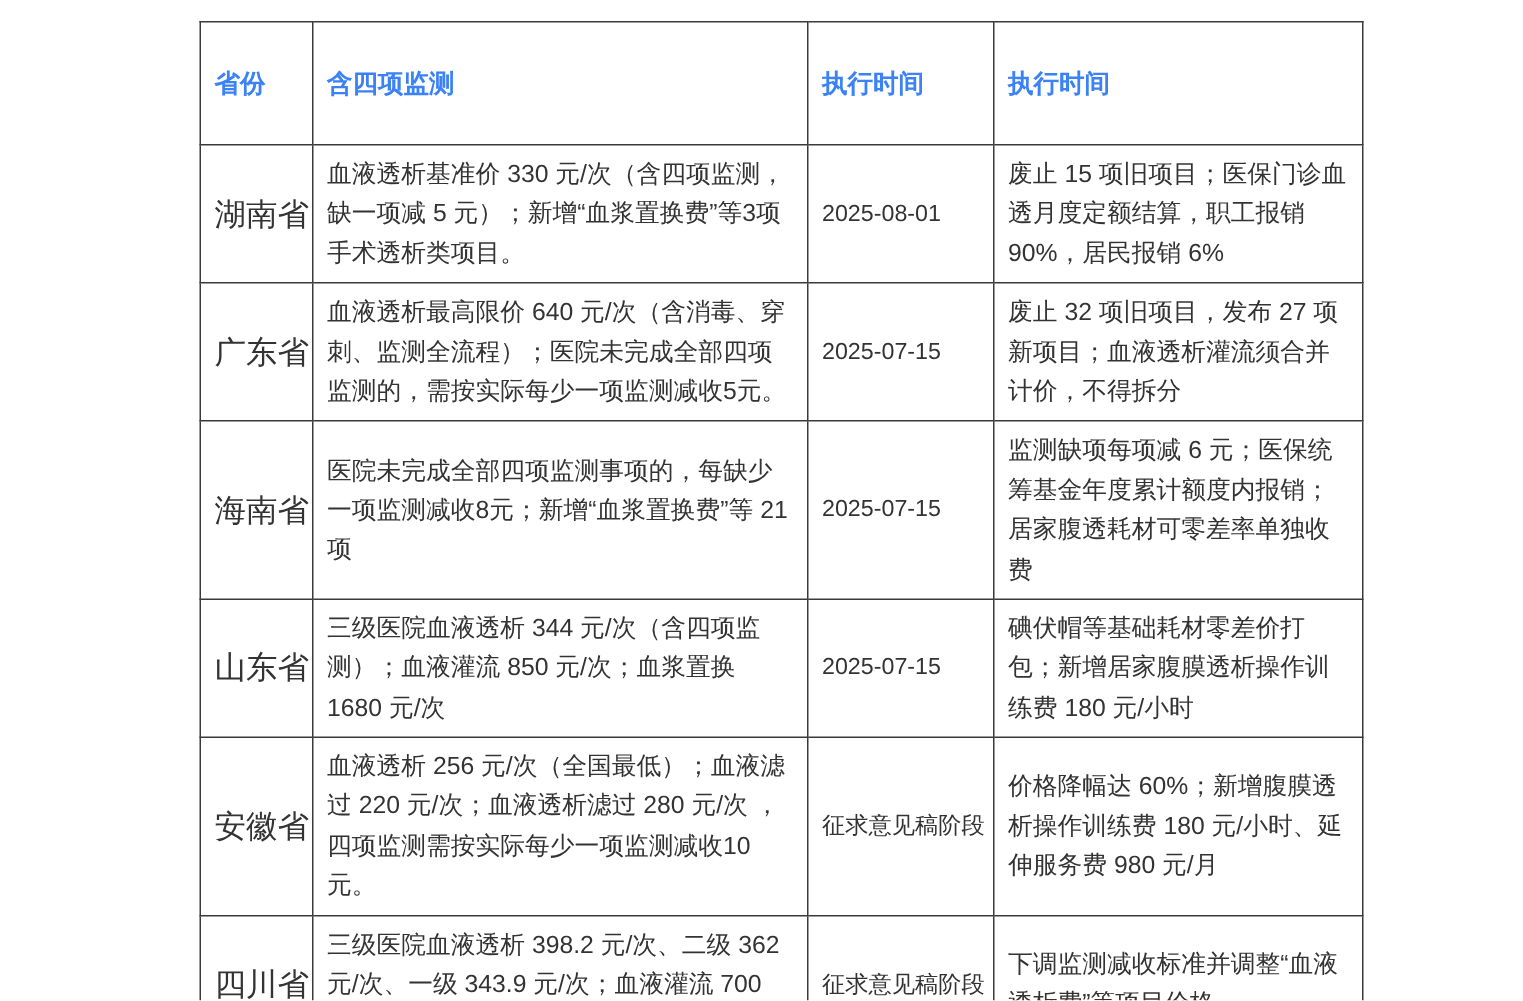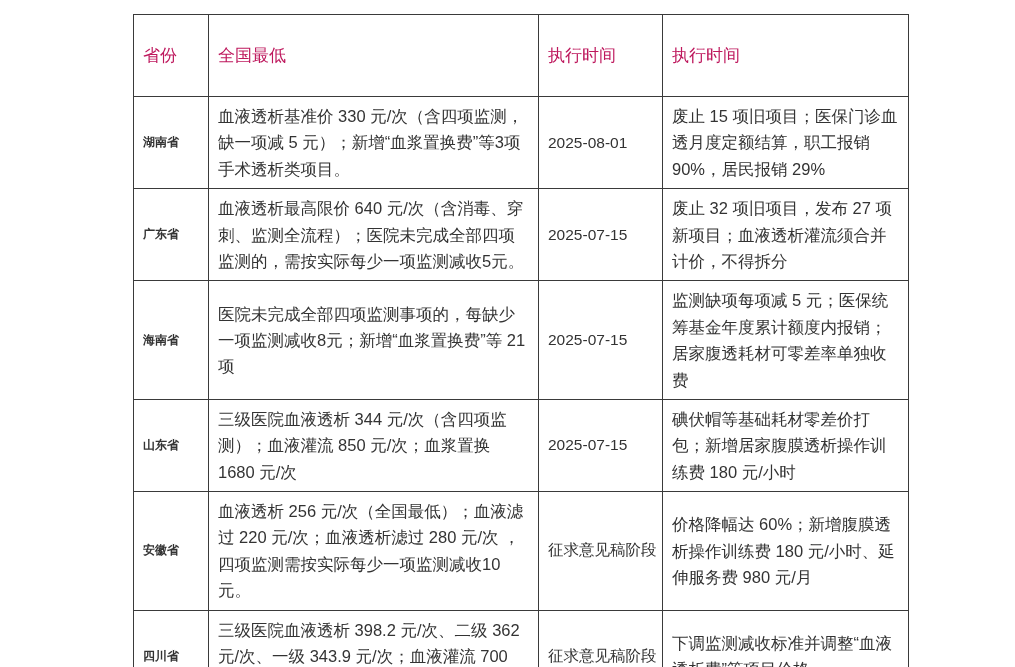--- a/index.html
+++ b/index.html
@@ -36,26 +36,26 @@
   col.c-province { width: 75px; }
   col.c-content  { width: 330px; }
   col.c-time     { width: 124px; }
   col.c-notes    { width: 246px; }
 
   thead tr { height: 82px; }
   tbody tr { height: 79px; }
 
   th.hdr {
     font-size: 17px;
-    font-weight: normal;
-    color: #be185d;
+    font-weight: bold;
+    color: #3b82f6;
   }
   td.province {
-    font-size: 12px;
-    font-weight: bold;
+    font-size: 21px;
+    font-weight: normal;
     white-space: nowrap;
   }
   td.content, td.notes {
     font-size: 16.5px;
     line-height: 1.6;
   }
   td.time {
     font-size: 15.5px;
     white-space: nowrap;
     padding-left: 6px;
@@ -69,43 +69,43 @@
   <table class="pricing">
     <colgroup>
       <col class="c-province">
       <col class="c-content">
       <col class="c-time">
       <col class="c-notes">
     </colgroup>
     <thead>
       <tr>
         <th class="hdr">省份</th>
-        <th class="hdr">全国最低</th>
+        <th class="hdr">含四项监测</th>
         <th class="hdr">执行时间</th>
         <th class="hdr">执行时间</th>
       </tr>
     </thead>
     <tbody>
       <tr>
         <td class="province">湖南省</td>
         <td class="content">血液透析基准价 330 元/次（含四项监测，缺一项减 5 元）；新增“血浆置换费”等3项手术透析类项目。</td>
         <td class="time">2025-08-01</td>
-        <td class="notes">废止 15 项旧项目；医保门诊血透月度定额结算，职工报销 90%，居民报销 29%</td>
+        <td class="notes">废止 15 项旧项目；医保门诊血透月度定额结算，职工报销 90%，居民报销 6%</td>
       </tr>
       <tr>
         <td class="province">广东省</td>
         <td class="content">血液透析最高限价 640 元/次（含消毒、穿刺、监测全流程）；医院未完成全部四项监测的，需按实际每少一项监测减收5元。</td>
         <td class="time">2025-07-15</td>
         <td class="notes">废止 32 项旧项目，发布 27 项新项目；血液透析灌流须合并计价，不得拆分</td>
       </tr>
       <tr>
         <td class="province">海南省</td>
         <td class="content">医院未完成全部四项监测事项的，每缺少一项监测减收8元；新增“血浆置换费”等 21 项</td>
         <td class="time">2025-07-15</td>
-        <td class="notes">监测缺项每项减 5 元；医保统筹基金年度累计额度内报销；居家腹透耗材可零差率单独收费</td>
+        <td class="notes">监测缺项每项减 6 元；医保统筹基金年度累计额度内报销；居家腹透耗材可零差率单独收费</td>
       </tr>
       <tr>
         <td class="province">山东省</td>
         <td class="content">三级医院血液透析 344 元/次（含四项监测）；血液灌流 850 元/次；血浆置换 1680 元/次</td>
         <td class="time">2025-07-15</td>
         <td class="notes">碘伏帽等基础耗材零差价打包；新增居家腹膜透析操作训练费 180 元/小时</td>
       </tr>
       <tr>
         <td class="province">安徽省</td>
         <td class="content">血液透析 256 元/次（全国最低）；血液滤过 220 元/次；血液透析滤过 280 元/次 ，四项监测需按实际每少一项监测减收10元。</td>

